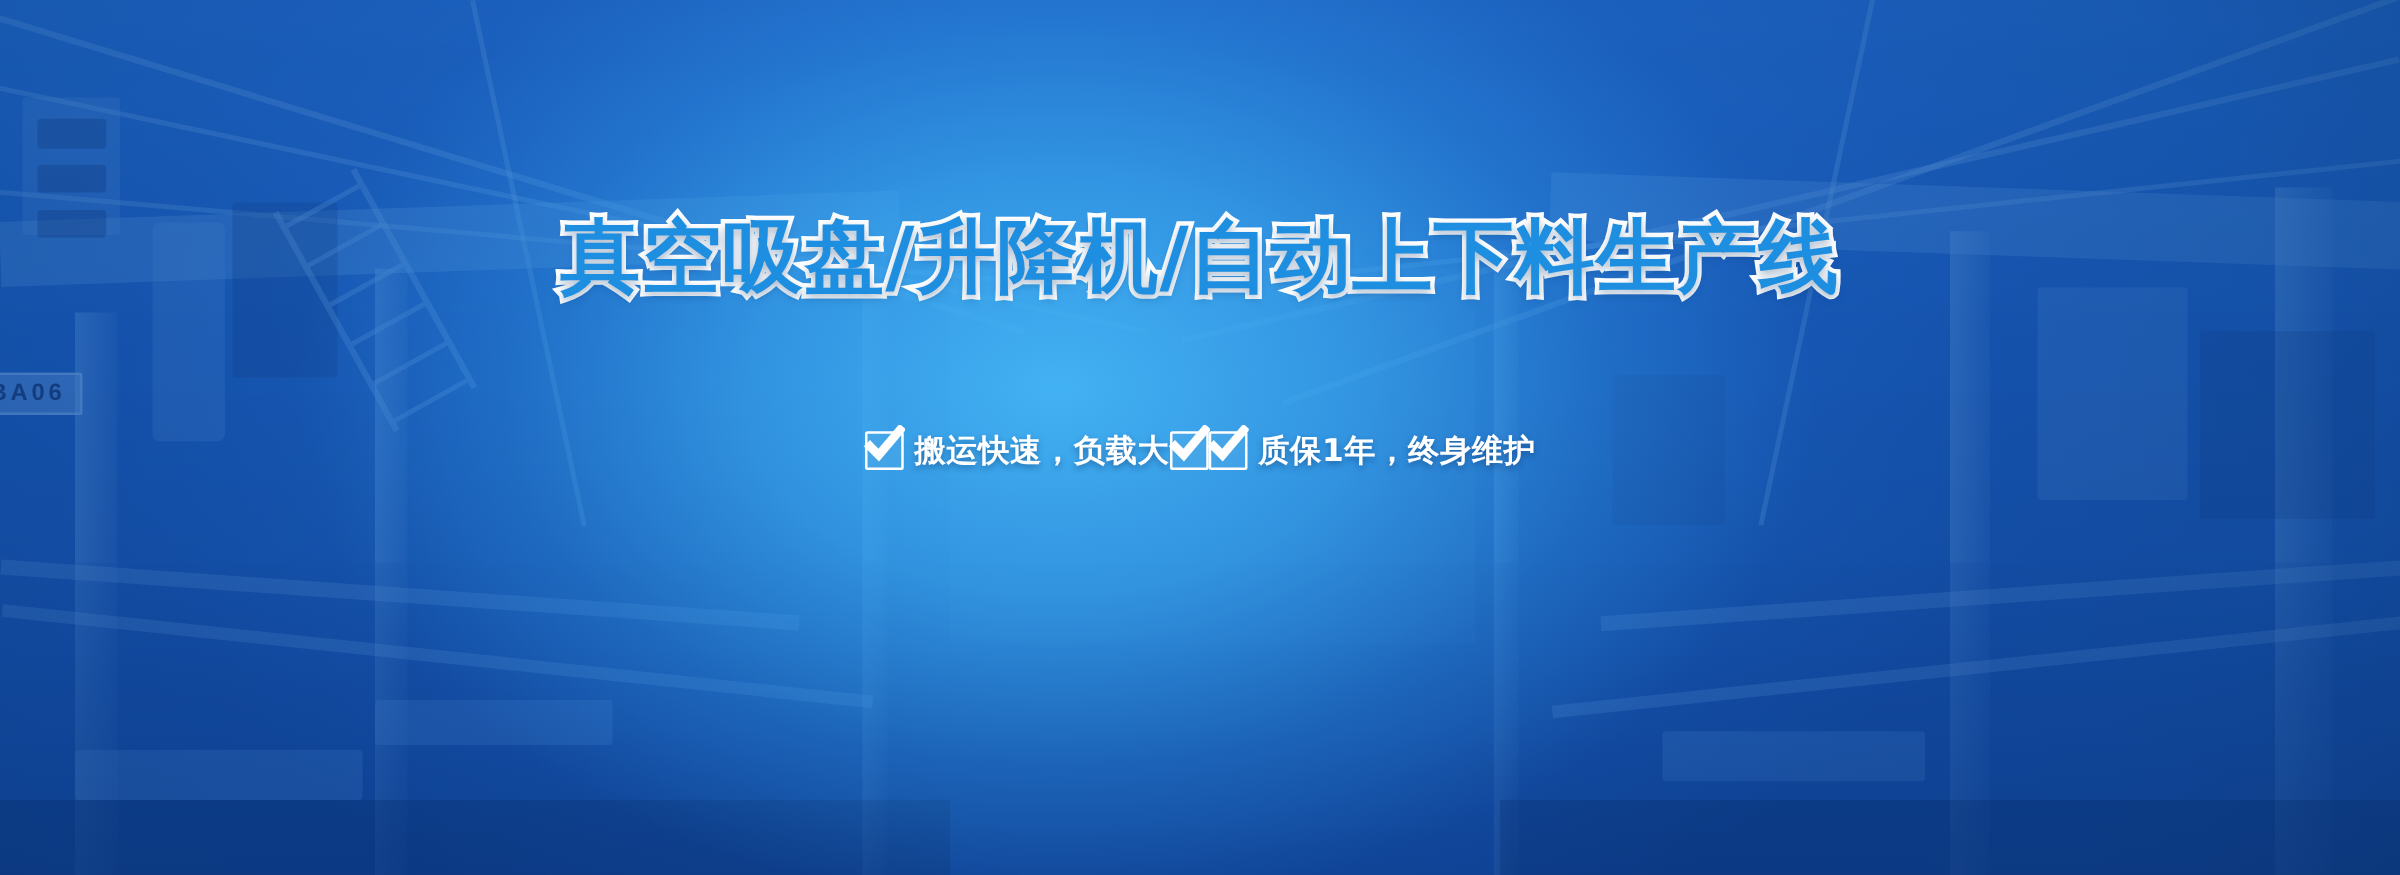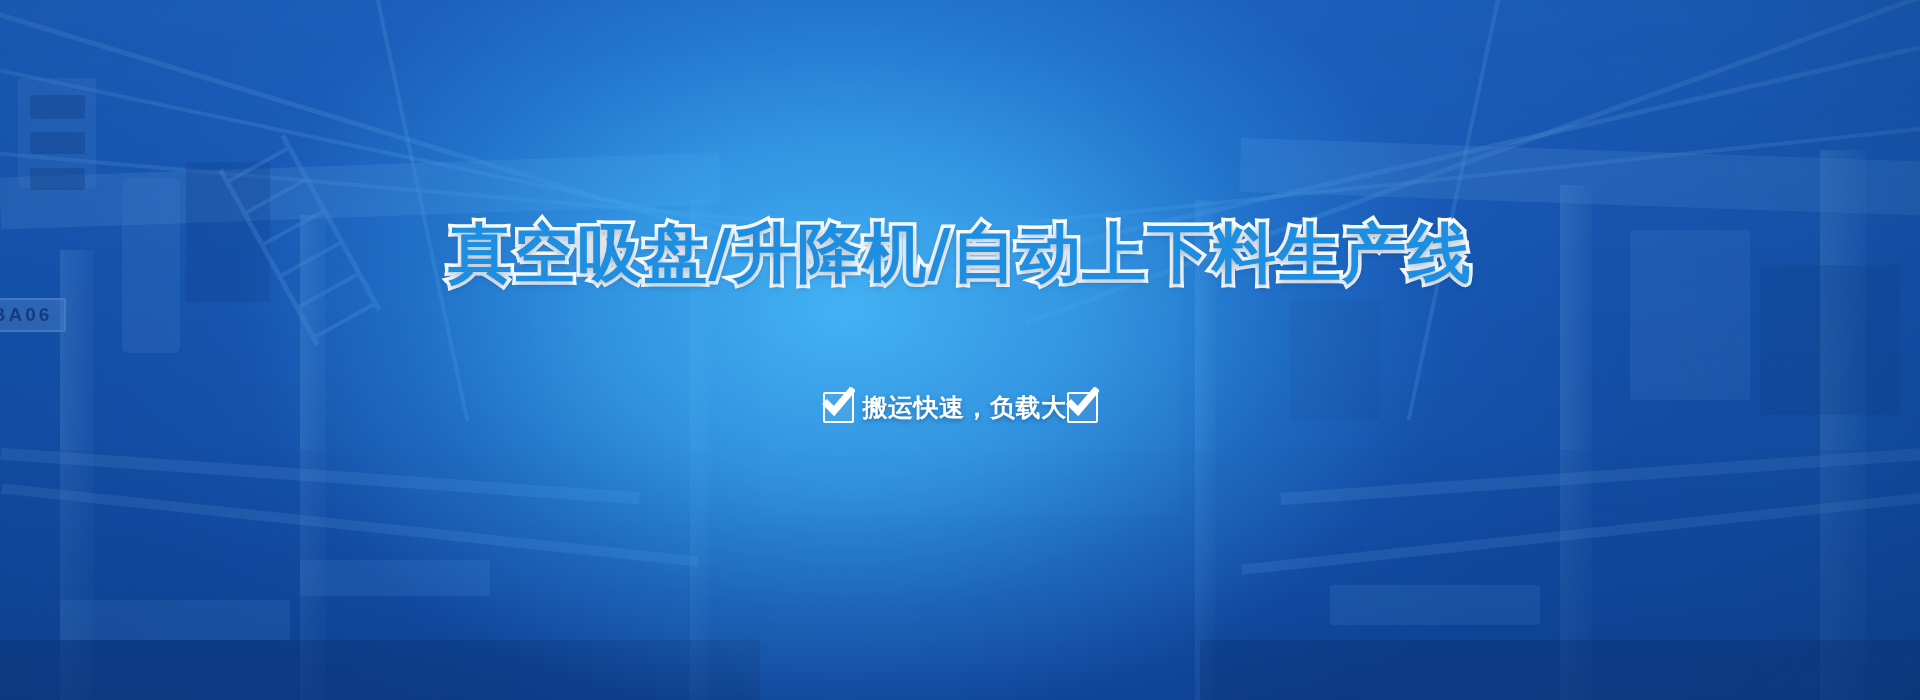--- a/index.html
+++ b/index.html
@@ -69,21 +69,21 @@
         rgba(36,120,205,.08) 80%,
         rgba(30,105,190,0) 100%);
   }
   .vignette{
     position:absolute;inset:0;
     background:radial-gradient(ellipse 1250px 820px at 860px 330px,
         rgba(0,0,0,0) 40%, rgba(12,60,120,.22) 78%, rgba(10,52,108,.40) 100%);
   }
 
   
-  .content{position:absolute;inset:0;margin-top:47px;}
+  .content{position:absolute;inset:0;}
 
   .headline{
     position:absolute;left:0;right:0;top:126px;
     text-align:center;
     font-family:"DejaVu Sans","Liberation Sans",sans-serif;
     font-size:64px;font-weight:bold;line-height:1.18;
     letter-spacing:1px;
     color:#1d8ee0;
     -webkit-text-stroke:7px #ffffff;
     paint-order:stroke fill;
@@ -208,16 +208,24 @@
       </div>
 
       <div class="feature">
         <span class="check">
           <svg viewBox="0 0 33 33" aria-hidden="true">
             <path d="M5 17 L12 24 L29 4" fill="none" stroke="#ffffff" stroke-width="7" stroke-linecap="square" stroke-linejoin="miter"></path>
           </svg>
         </span>
       </div>
 
+      <div class="feature">
+        <span class="check">
+          <svg viewBox="0 0 33 33" aria-hidden="true">
+            <path d="M5 17 L12 24 L29 4" fill="none" stroke="#ffffff" stroke-width="7" stroke-linecap="square" stroke-linejoin="miter"></path>
+          </svg>
+        </span>
+        <span class="feature-label">质保1年，终身维护</span>
+      </div>
 
     </div>
   </div>
 </div>
 
 </body></html>

